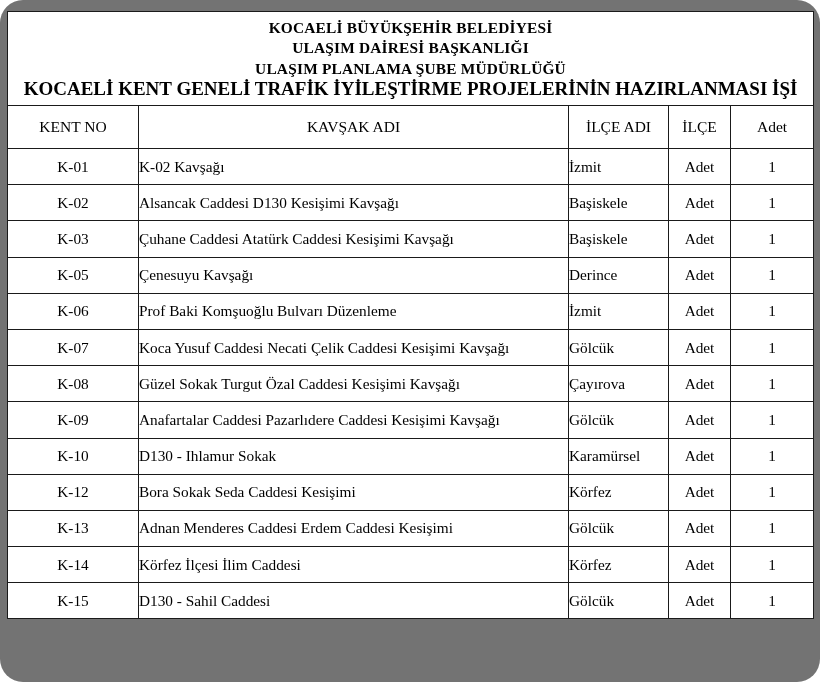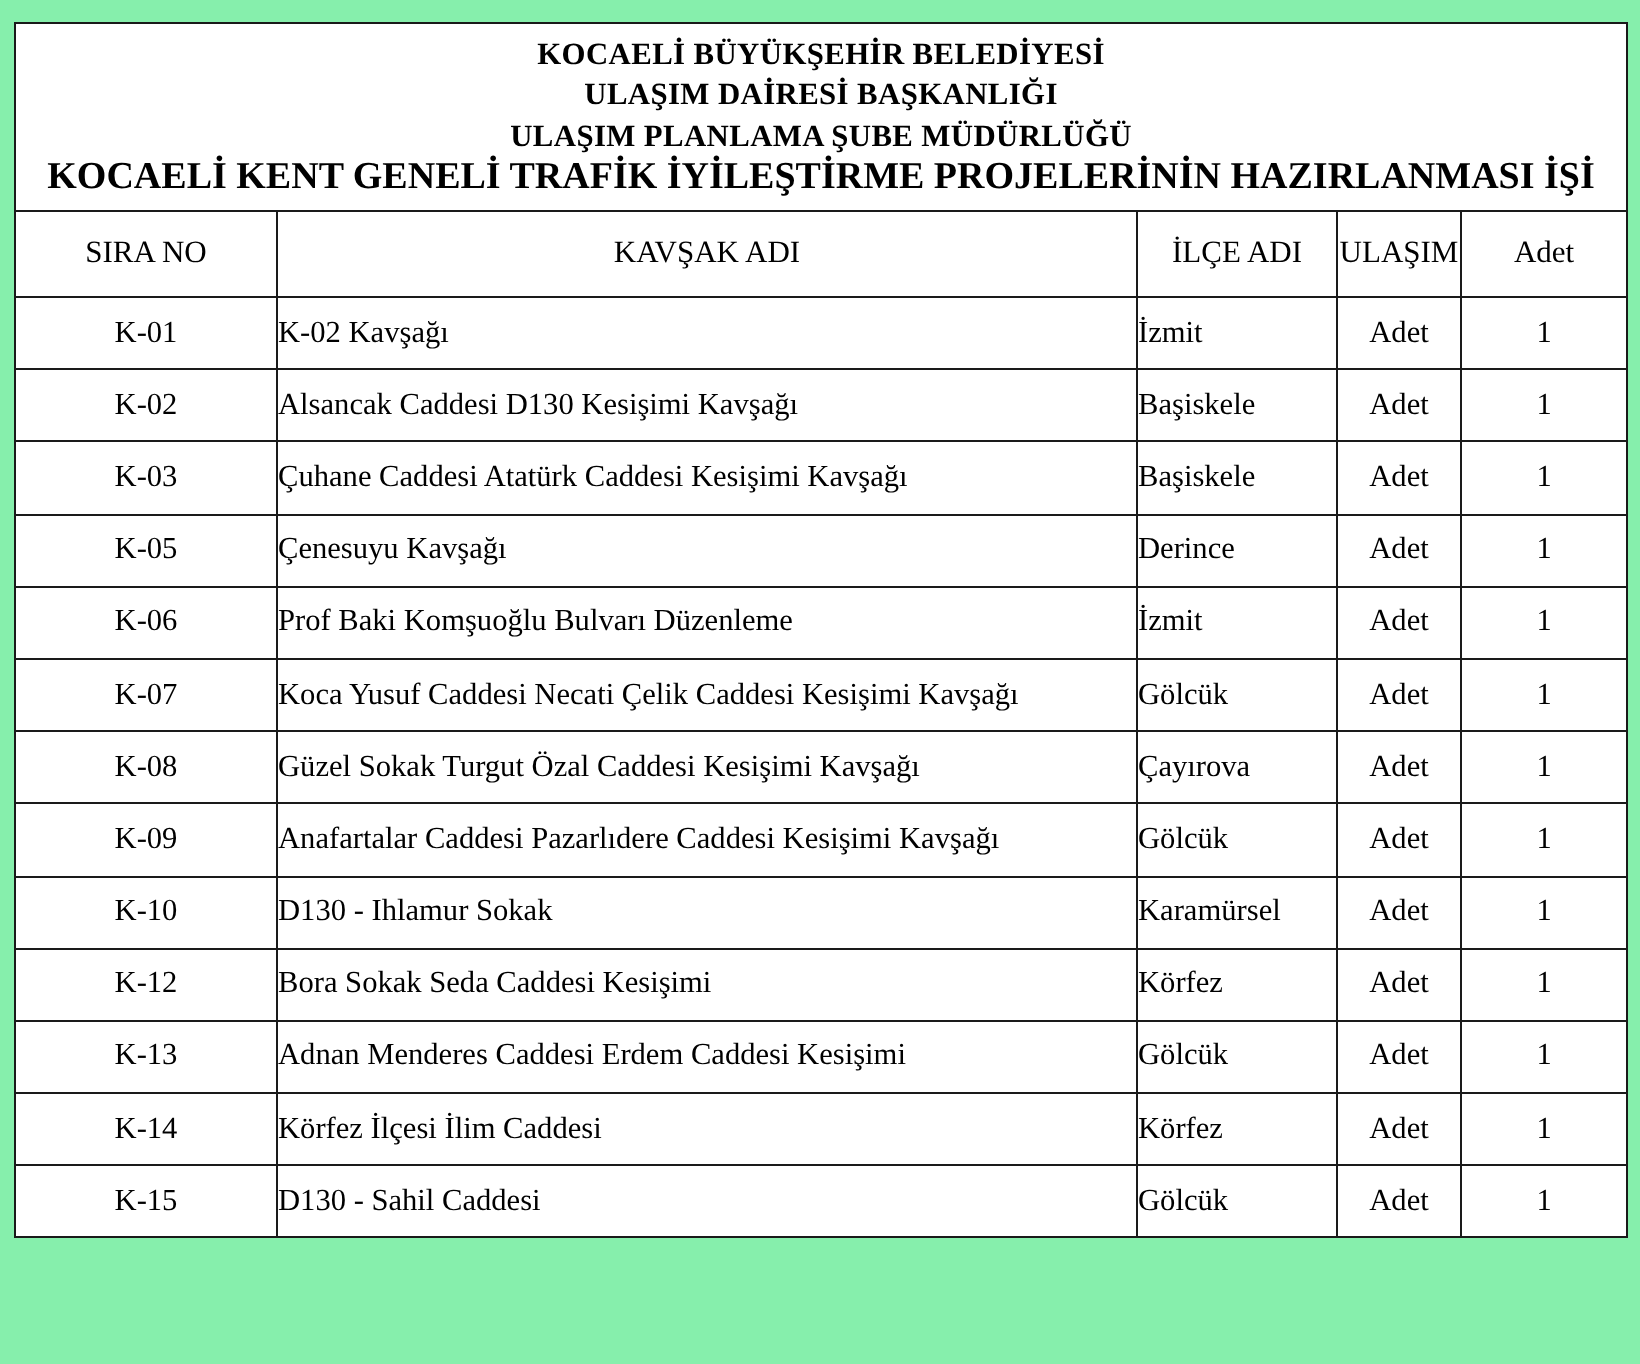--- a/index.html
+++ b/index.html
@@ -12,21 +12,22 @@
     height: 682px;
     font-family: "Liberation Serif", "DejaVu Serif", serif;
     color: #000000;
     overflow: hidden;
   }
 
   #sheet {
     position: relative;
     width: 820px;
     height: 682px;
-    background: #86efac;
+    background: #737373;
+    border-radius: 23px;
   }
 
   table.doc-table {
     position: absolute;
     left: 7px;
     top: 11px;
     width: 806px;
     border-collapse: collapse;
     table-layout: fixed;
     background: #ffffff;
@@ -102,24 +103,24 @@
       <tr>
         <td class="title-cell" colspan="5">
           <div class="title-line">KOCAELİ BÜYÜKŞEHİR BELEDİYESİ</div>
           <div class="title-line">ULAŞIM DAİRESİ BAŞKANLIĞI</div>
           <div class="title-line">ULAŞIM PLANLAMA ŞUBE MÜDÜRLÜĞÜ</div>
           <div class="title-line wide">KOCAELİ KENT GENELİ TRAFİK İYİLEŞTİRME PROJELERİNİN HAZIRLANMASI İŞİ</div>
         </td>
       </tr>
 
       <tr class="header-row">
-        <th>SIRA NO</th>
+        <th>KENT NO</th>
         <th>KAVŞAK ADI</th>
         <th>İLÇE ADI</th>
-        <th>ULAŞIM</th>
+        <th>İLÇE</th>
         <th>Adet</th>
       </tr>
 
       <tr class="data-row">
         <td class="c-sira">K-01</td>
         <td class="c-kavsak">K-02 Kavşağı</td>
         <td class="c-ilce">İzmit</td>
         <td class="c-birim">Adet</td>
         <td class="c-adet">1</td>
       </tr>

